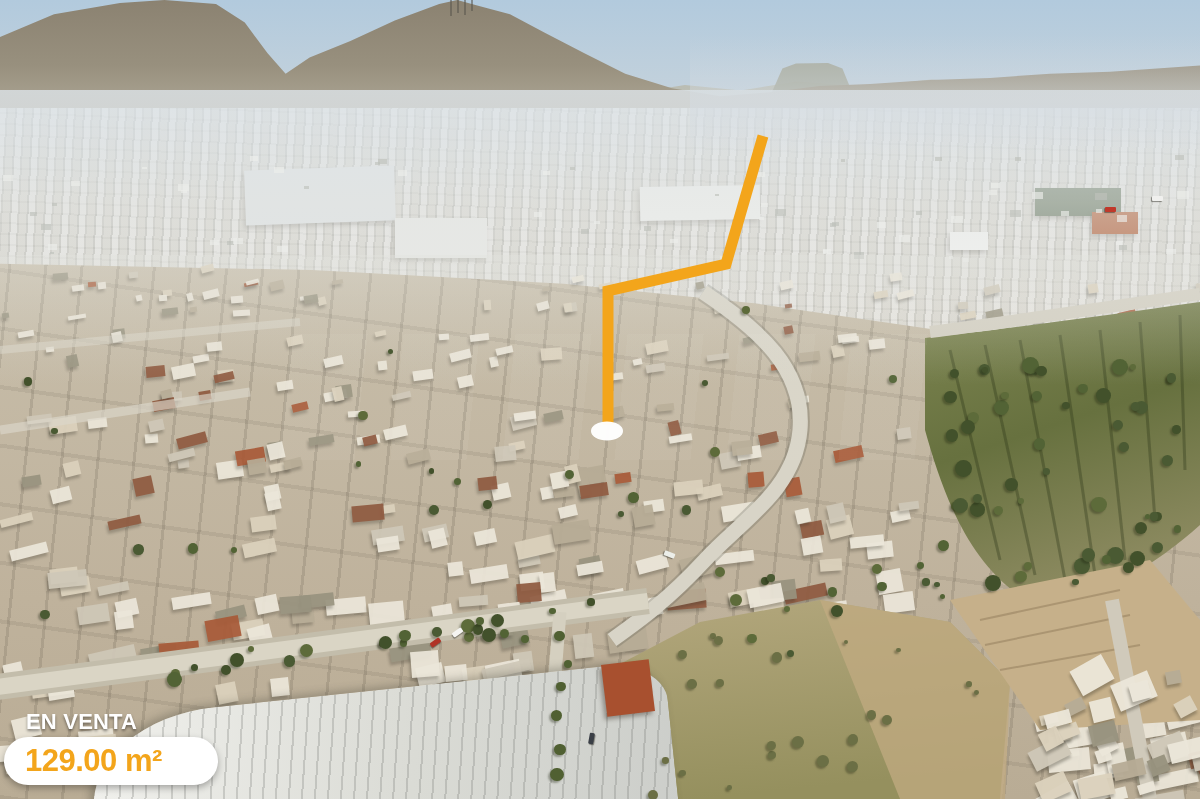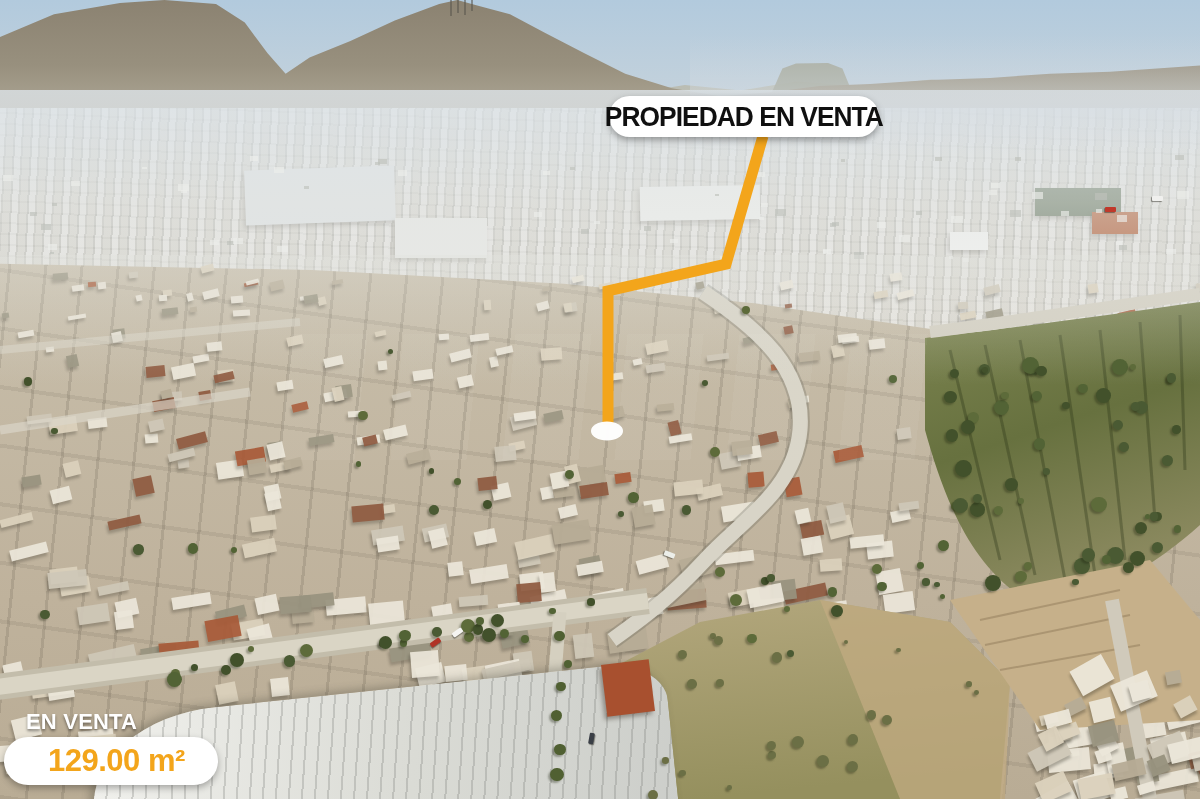--- a/index.html
+++ b/index.html
@@ -73,21 +73,21 @@
     background:#fff;border-radius:21px;display:flex;align-items:center;justify-content:center;
     box-shadow:0 3px 7px rgba(0,0,0,.35);}
   .callout span{position:static;font-size:28px;font-weight:700;color:#101010;
     letter-spacing:-1px;transform:scaleX(.94);white-space:nowrap;}
   .status-text{left:26px;top:709px;z-index:12;font-size:22px;font-weight:700;color:#fff;
     letter-spacing:.2px;text-shadow:0 2px 3px rgba(0,0,0,.45);}
   .area-badge{left:4px;top:737px;width:214px;height:48px;z-index:12;
     background:#fff;border-radius:26px;display:flex;align-items:center;
     box-shadow:0 3px 7px rgba(0,0,0,.30);}
   .area-badge span{position:static;padding-left:21px;font-size:31px;font-weight:700;
-    color:var(--accent,#F3A51B);letter-spacing:-0.5px;white-space:nowrap;margin-left:23px;}
+    color:var(--accent,#F3A51B);letter-spacing:-0.5px;white-space:nowrap;}
 </style>
 </head>
 <body>
 
 <div id="stage">
 
   <div class="sky"></div>
   <div class="ridge-far"></div>
   <div class="mesa"></div>
   <div class="mountains"></div>
@@ -670,21 +670,18 @@
       <div style="position: absolute; left: 1152px; top: 196px; width: 11px; height: 5px; background: rgb(240, 240, 238); transform: rotate(0deg); border-radius: 1px; box-shadow: rgba(40, 38, 30, 0.5) -1px 1px 1px;"></div>
       <div style="position: absolute; left: 586px; top: 736px; width: 11px; height: 5px; background: rgb(58, 63, 70); transform: rotate(-80deg); border-radius: 1px; box-shadow: rgba(40, 38, 30, 0.5) -1px 1px 1px;"></div>
     </div>
 
   <div class="watermark"></div>
 
   <svg id="leader" width="1200" height="799" viewBox="0 0 1200 799">
     <polyline points="763,136 726,264 608,291 608,425" fill="none" stroke="var(--accent,#F3A51B)" stroke-width="11" stroke-linejoin="miter"></polyline>
     <ellipse cx="607" cy="431" rx="16" ry="9.5" fill="#ffffff" opacity=".97"></ellipse>
   </svg>
-  <div class="callout">
-    <span>PROPIEDAD EN VENTA</span>
-  </div>
 
   <div class="status-text">EN VENTA</div>
   <div class="area-badge">
     <span>129.00 m²</span>
   </div>
 </div>
 
 </body></html>

